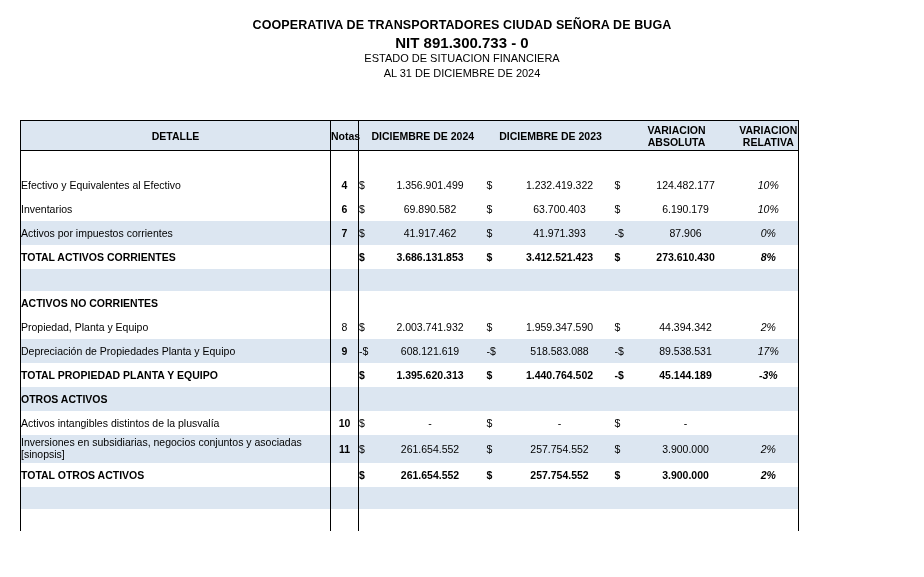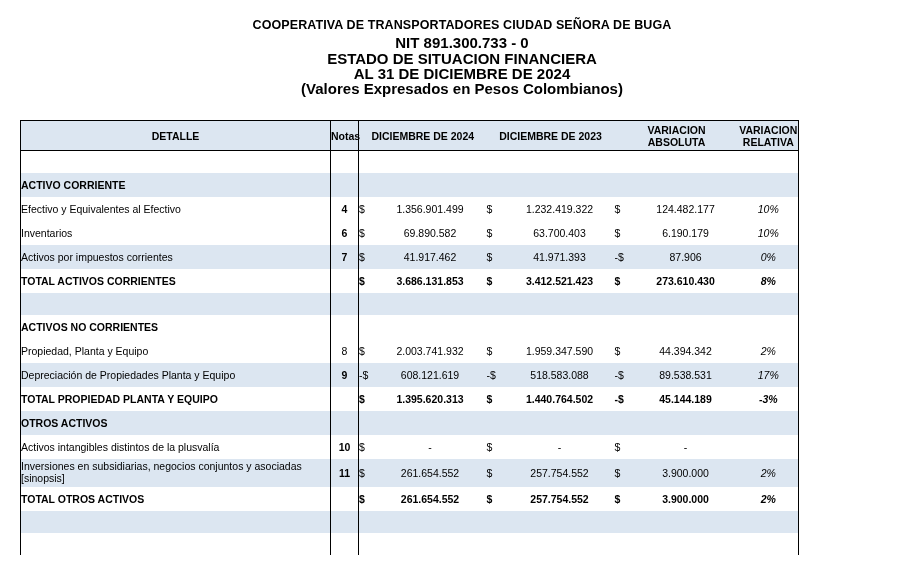--- a/index.html
+++ b/index.html
@@ -16,22 +16,21 @@
     -webkit-font-smoothing: antialiased;
   }
 
   
   .doc-header {
     text-align: center;
     padding-top: 17px;
   }
   .doc-header .line {
     line-height: 15px;
-    font-size: 15px;
-    font-weight: bold;
+    font-size: 11px;
   }
   .doc-header .l1 {
     font-weight: bold;
     font-size: 12.5px;
     letter-spacing: 0.1px;
     line-height: 17px;
   }
   .doc-header .l2 {
     font-weight: bold;
     font-size: 15px;
@@ -123,21 +122,20 @@
   }
 </style>
 </head>
 <body>
 
 <div class="doc-header">
   <div class="line l1">COOPERATIVA DE TRANSPORTADORES CIUDAD SEÑORA DE BUGA</div>
   <div class="line l2">NIT 891.300.733 - 0</div>
   <div class="line">ESTADO DE SITUACION FINANCIERA</div>
   <div class="line">AL 31 DE DICIEMBRE DE 2024</div>
-  <div class="line">(Valores Expresados en Pesos Colombianos)</div>
 </div>
 
 <div class="table-wrap">
   <table class="fin">
     <colgroup>
       <col class="c-detalle">
         <col class="c-notas">
       <col class="c-cur24">
         <col class="c-val24">
       <col class="c-cur23">
@@ -161,31 +159,20 @@
           <span>RELATIVA</span>
         </td>
       </tr>
     </thead>
     <tbody id="fin-body">
         <tr class="spacer white">
           <td class="detalle"></td>
           <td class="notas"></td>
           <td colspan="7"></td>
         </tr>
-        <tr class="row shaded section">
-          <td class="detalle">ACTIVO CORRIENTE</td>
-          <td class="notas"></td>
-          <td class="cur"></td>
-          <td class="val"></td>
-          <td class="cur"></td>
-          <td class="val"></td>
-          <td class="cur"></td>
-          <td class="val"></td>
-          <td class="rel"></td>
-        </tr>
         <tr class="row white">
           <td class="detalle">Efectivo y Equivalentes al Efectivo</td>
           <td class="notas">4</td>
           <td class="cur">$</td>
           <td class="val">1.356.901.499</td>
           <td class="cur">$</td>
           <td class="val">1.232.419.322</td>
           <td class="cur">$</td>
           <td class="val">124.482.177</td>
           <td class="rel">10%</td>

